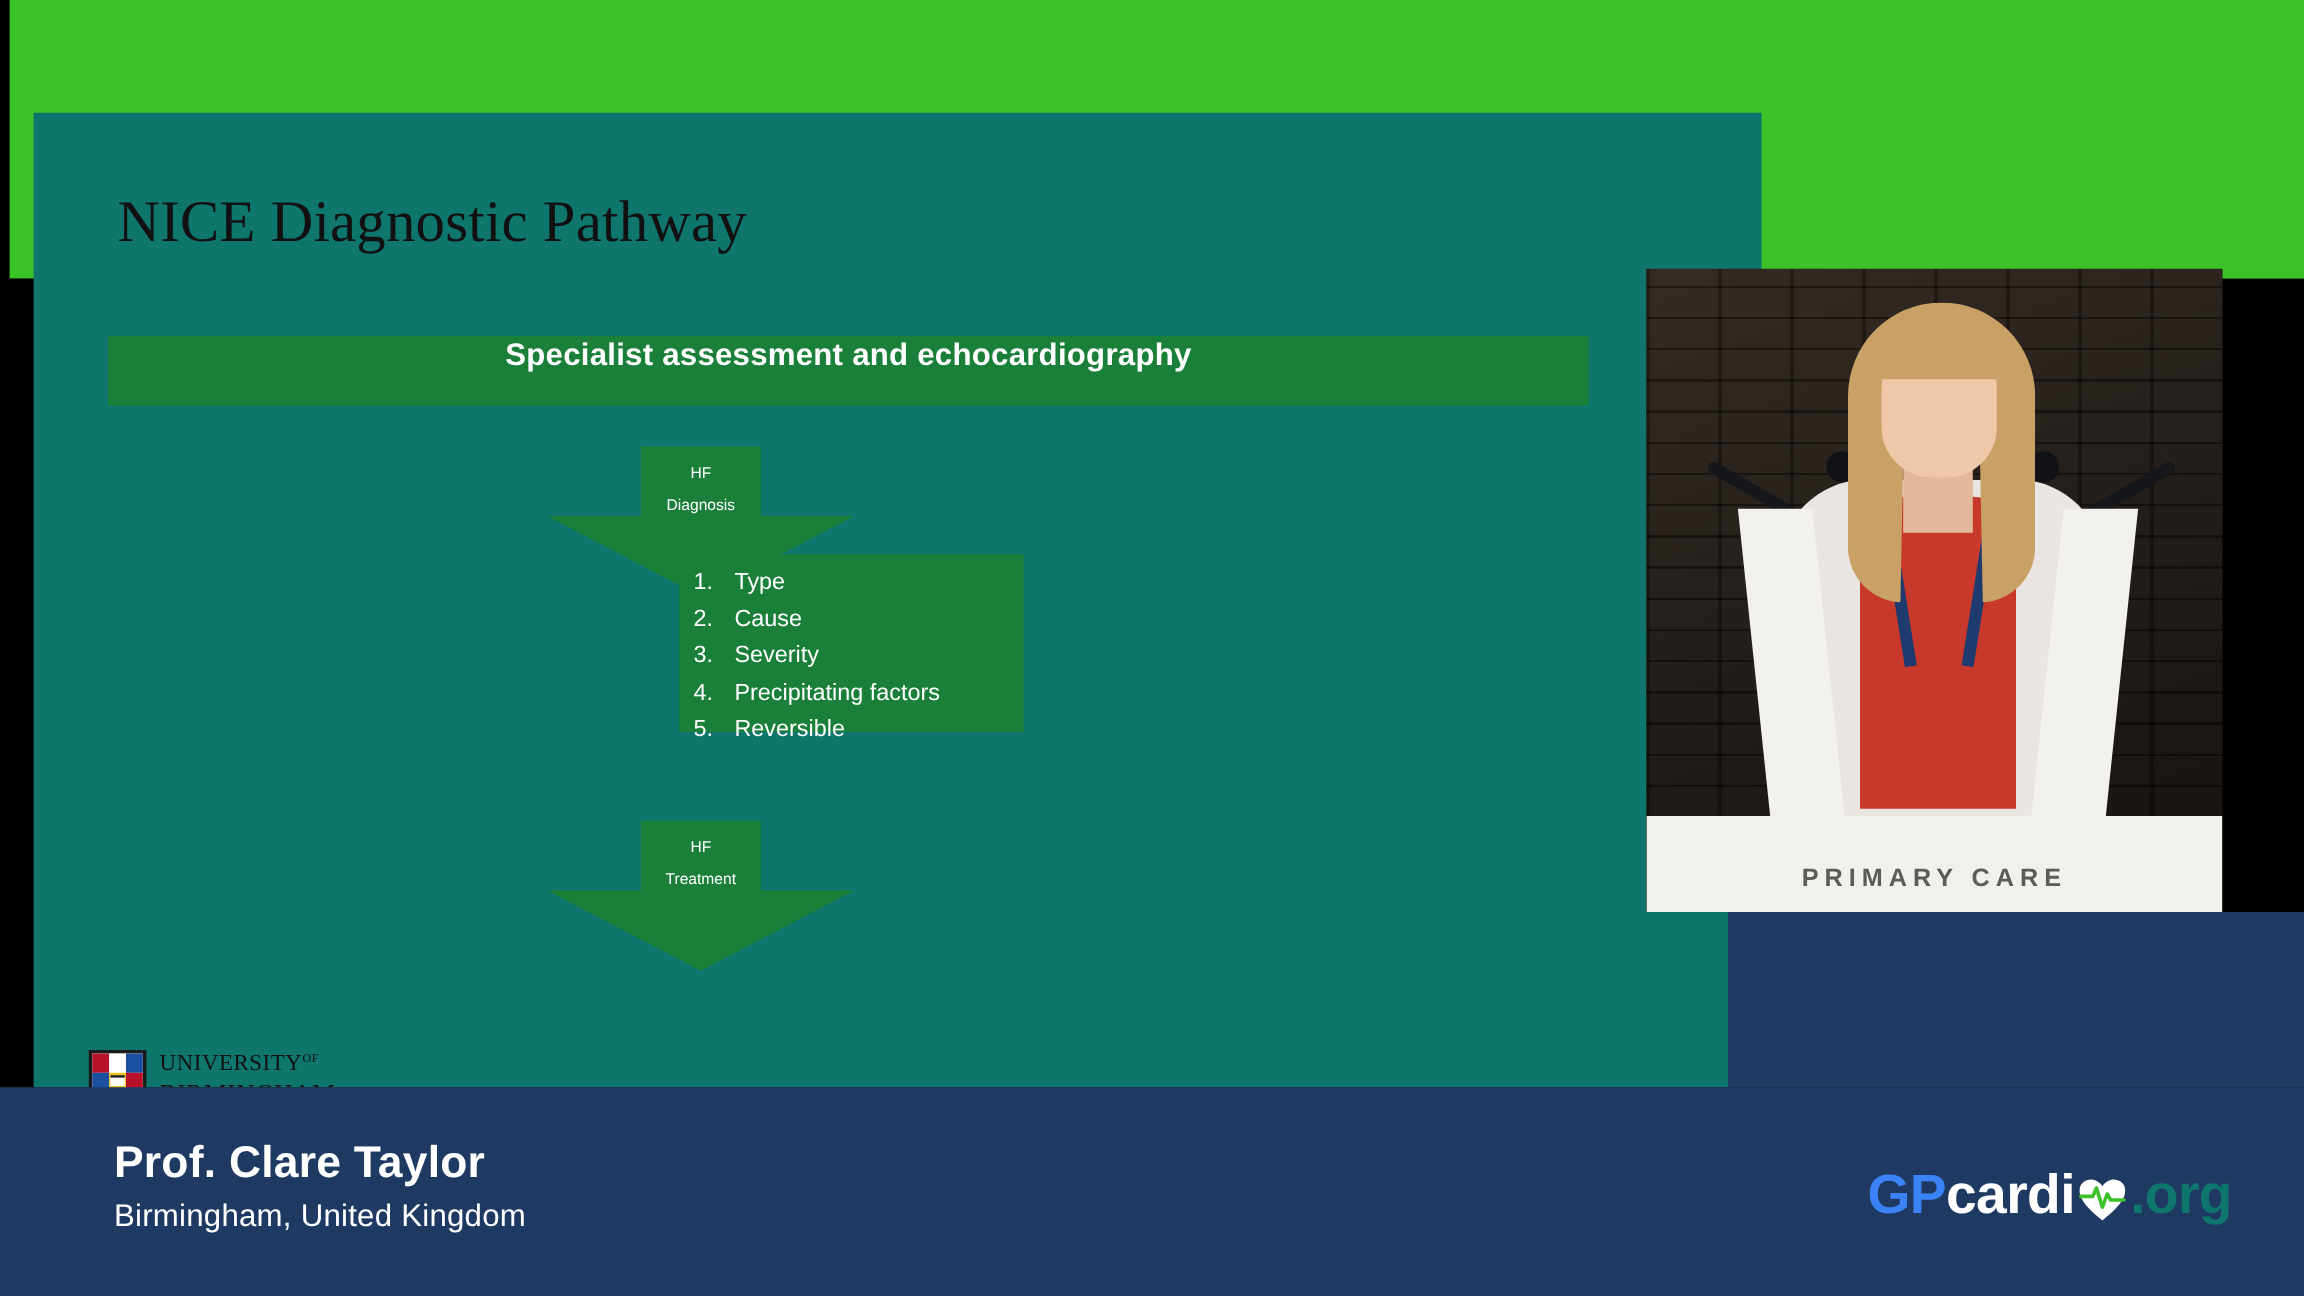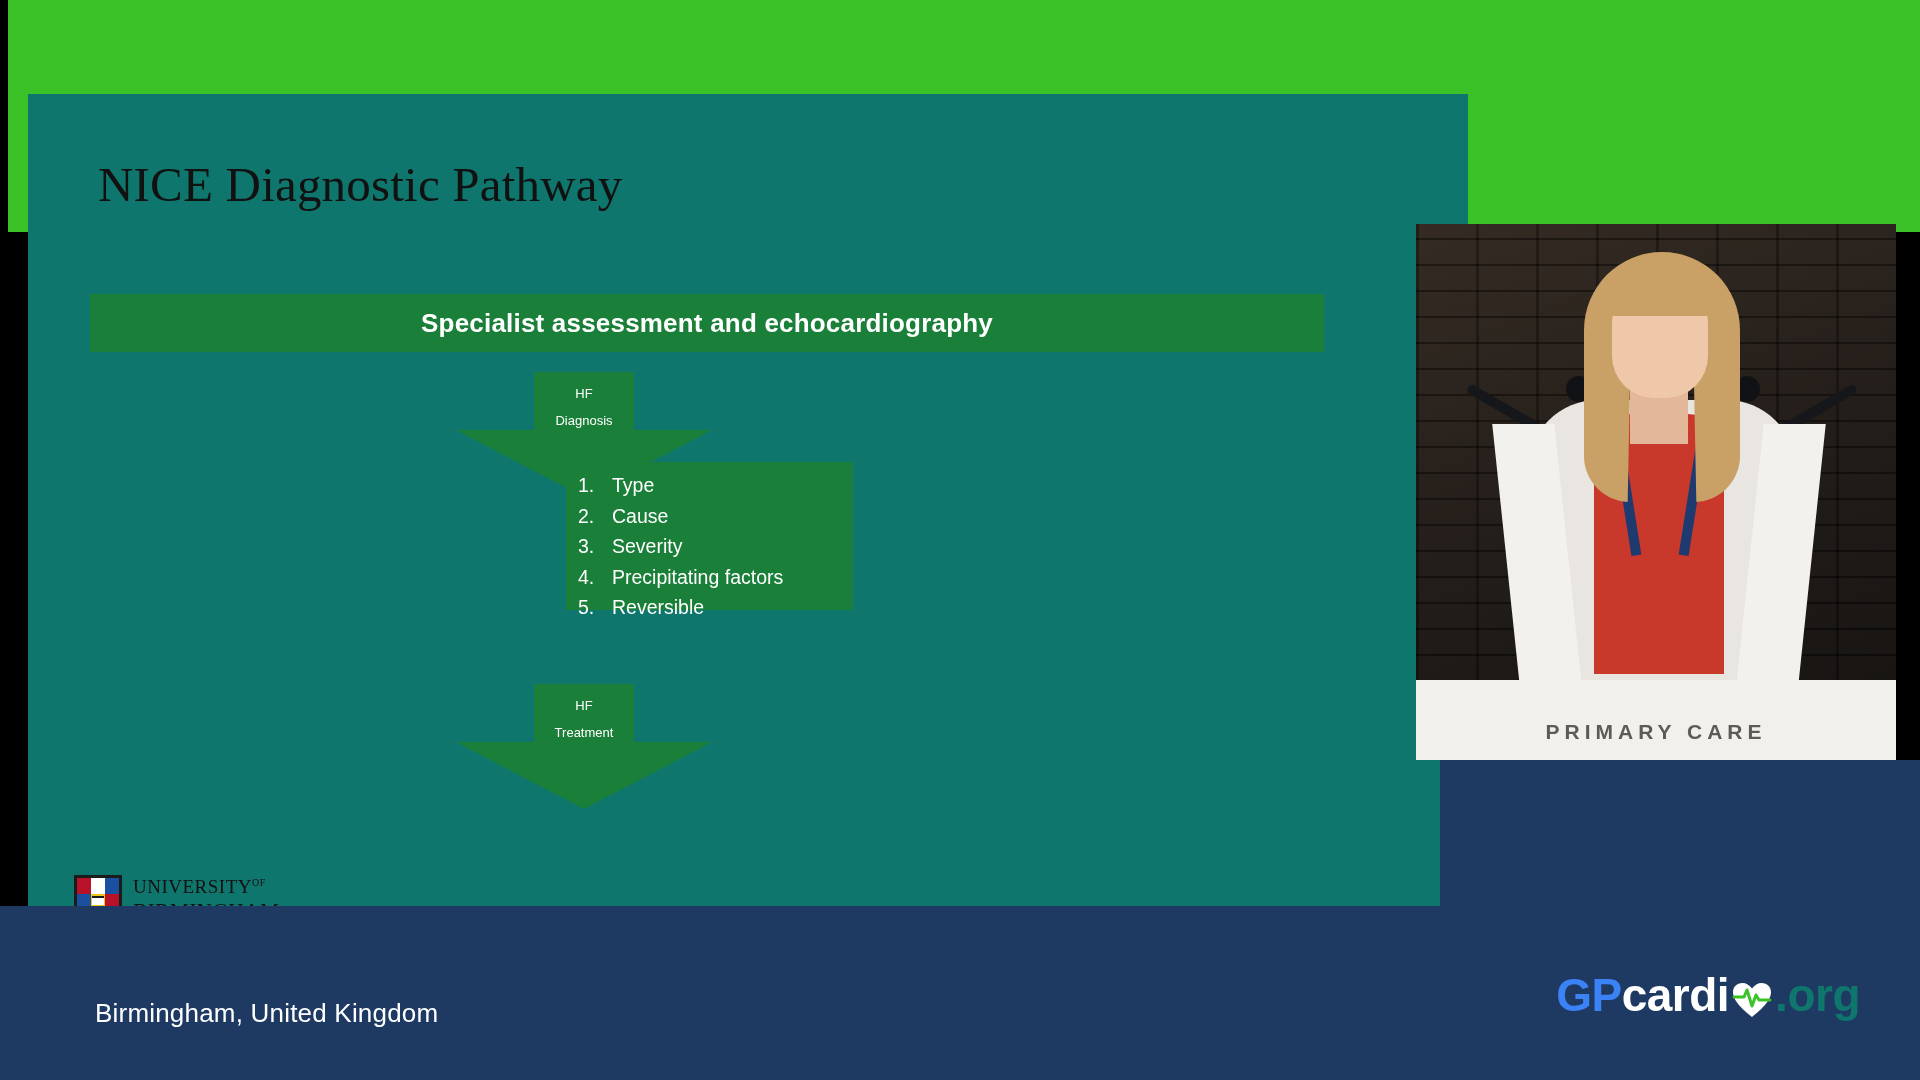--- a/index.html
+++ b/index.html
@@ -57,26 +57,26 @@
     top: 62px;
     font-family: "Liberation Serif", serif;
     font-size: 49px;
     color: #111111;
     letter-spacing: 0.2px;
   }
 
   .banner {
     position: absolute;
     left: 62px;
-    top: 200px;
+    top: 186px;
     width: 1234px;
     height: 58px;
     background: #1a8039;
     display: flex;
-    align-items: center;
+    align-items: flex-start;
     justify-content: center;
   }
   .banner-text {
     color: #ffffff;
     font-size: 26px;
     font-weight: bold;
     letter-spacing: 0.2px;
   }
 
   
@@ -182,21 +182,21 @@
   .uni-line1 sup { font-size: 10px; }
   .uni-line2 {
     font-size: 21.5px;
     letter-spacing: 0.3px;
     margin-top: 1px;
   }
 
   
   .video {
     position: absolute;
-    left: 1416px;
+    left: 1372px;
     top: 224px;
     width: 480px;
     height: 536px;
     overflow: hidden;
     background: #241c16;
   }
   .video-wall {
     position: absolute;
     inset: 0;
     background:
@@ -525,20 +525,21 @@
     <div class="spk-hair"></div>
     <div class="spk-head"></div>
     <div class="spk-hair-top"></div>
     <div class="lectern-shadow"></div>
     <div class="lectern"></div>
     <div class="lectern-text">PRIMARY CARE</div>
   </div>
   <div class="video-lower"></div>
 
   <div class="bottom-bar"></div>
+  <div class="speaker-name">Prof. Clare Taylor</div>
   <div class="speaker-loc">Birmingham, United Kingdom</div>
 
   <div class="brand">
     <span class="brand-gp">GP</span>
     <span class="brand-cardi">cardi</span>
     <span class="brand-heart">
       <svg viewBox="0 0 42 38" width="42" height="38">
         <path d="M21 36 C6 24 2 17 2 11 C2 5 7 2 11.5 2 C15 2 18.5 4 21 7.5 C23.5 4 27 2 30.5 2 C35 2 40 5 40 11 C40 17 36 24 21 36 Z" fill="#ffffff"></path>
         <path d="M3 16 H13 L16 9 L21 25 L25 14 L28 19 H39" stroke="#3ac228" stroke-width="3" fill="none" stroke-linejoin="round" stroke-linecap="round"></path>
       </svg>

